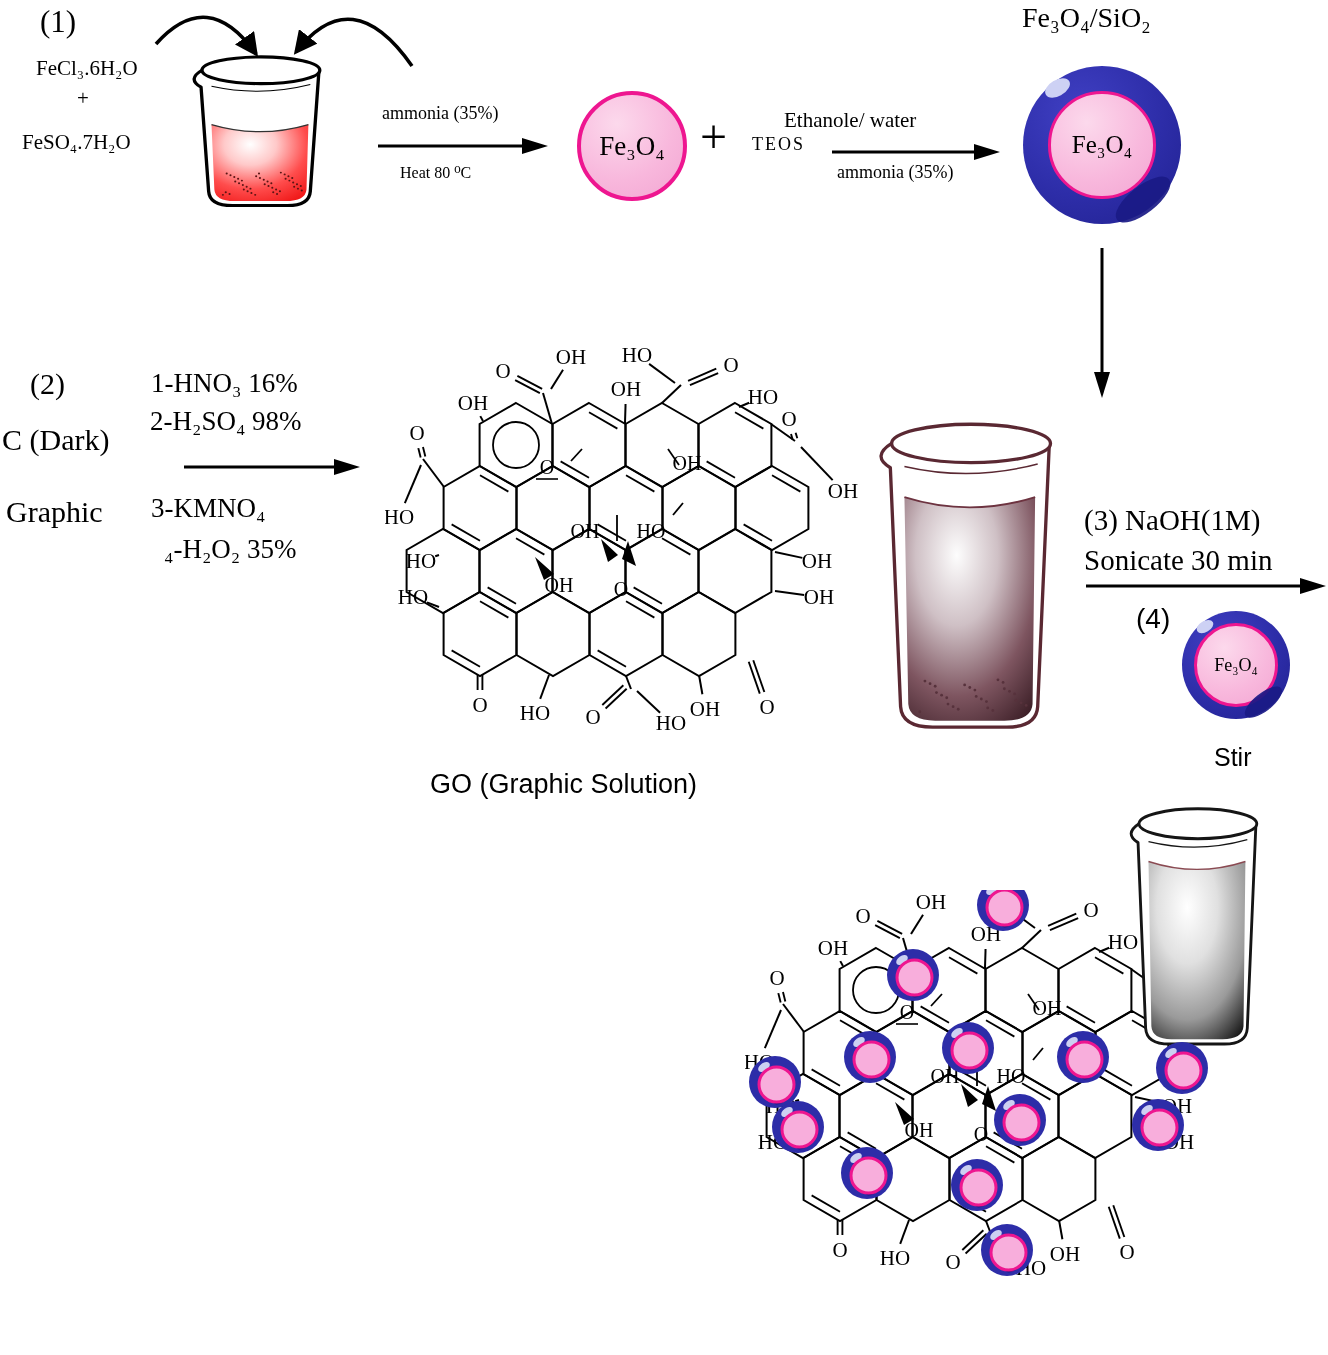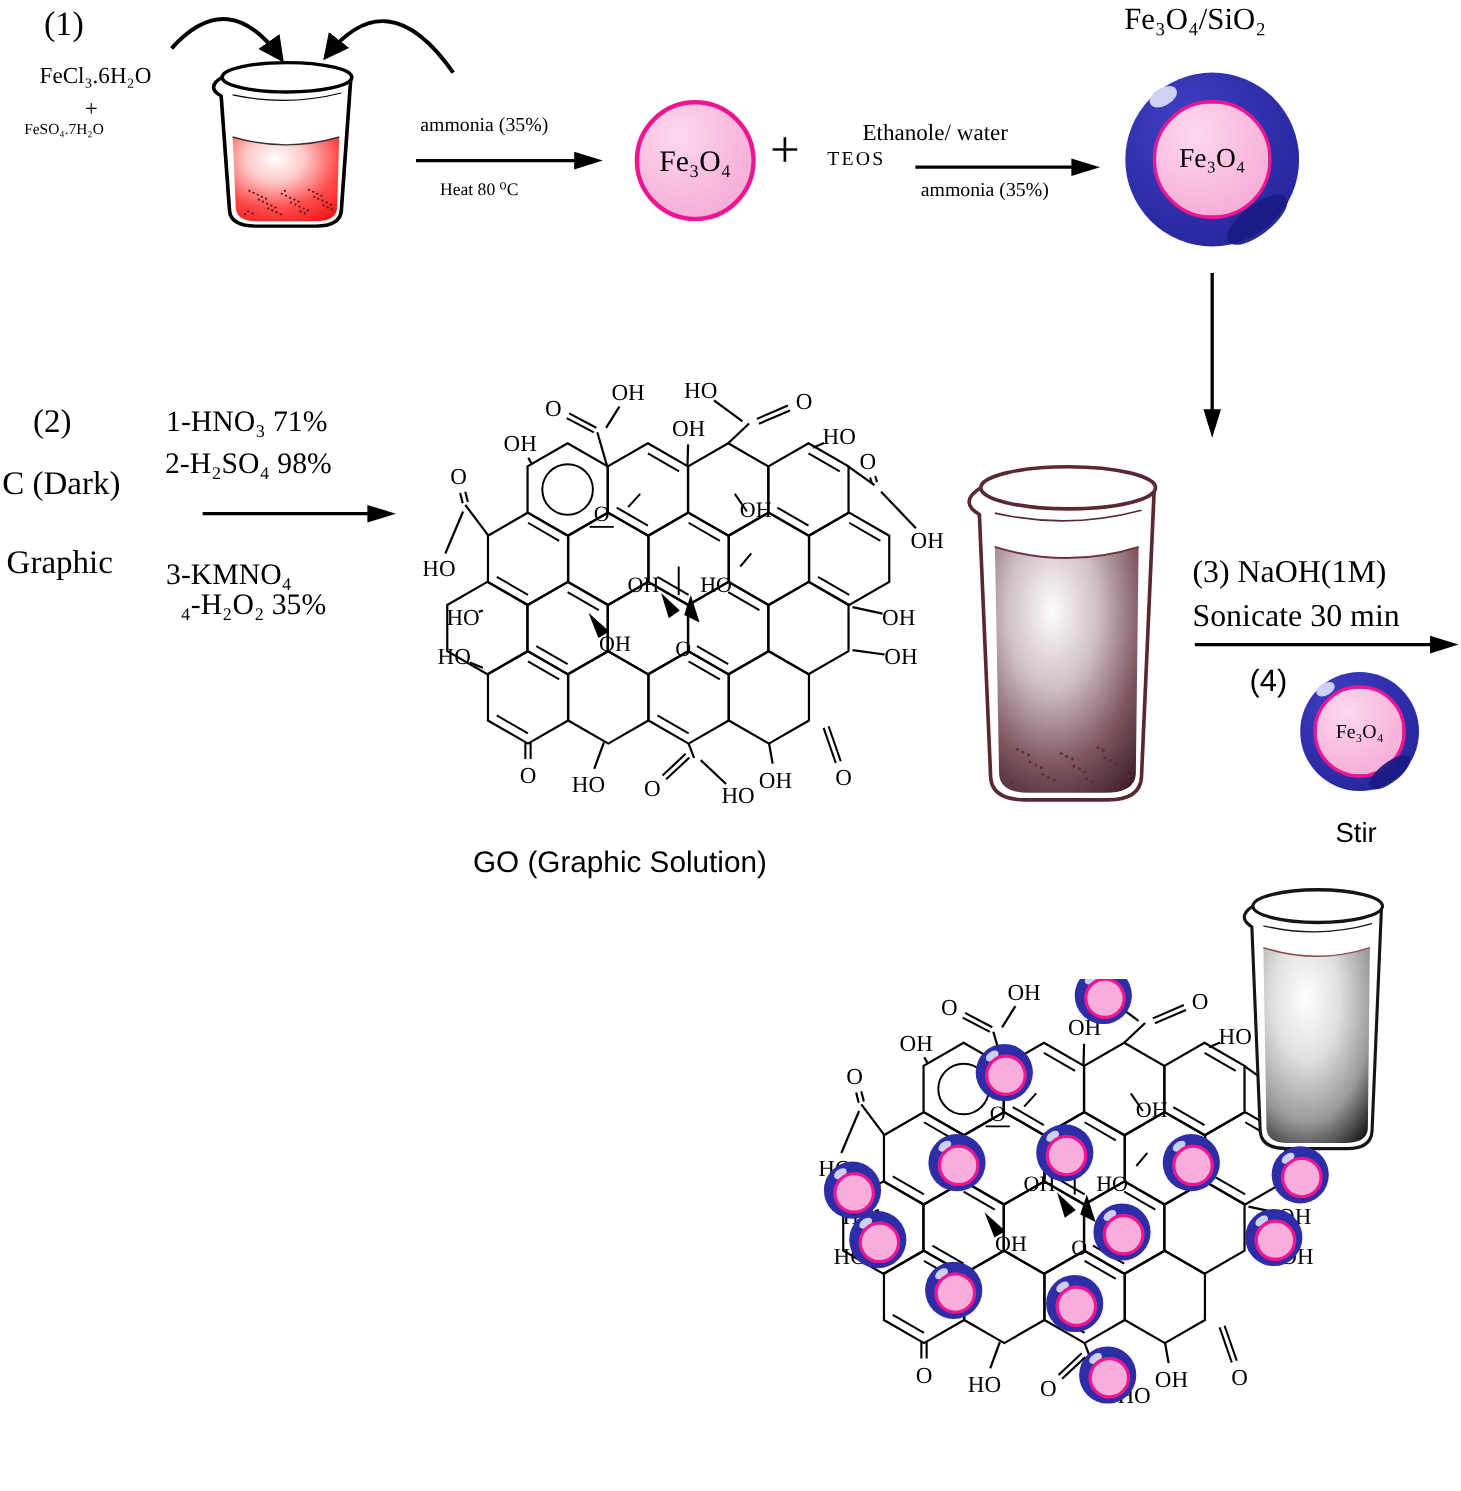--- a/index.html
+++ b/index.html
@@ -28,21 +28,21 @@
     display:flex;align-items:center;justify-content:center}
 </style>
 </head>
 <body>
 
 <div class="canvas">
 
   <div class="t serif" style="left:40px;top:6px;font-size:31px">(1)</div>
   <div class="t serif b" style="left:36px;top:57px;font-size:21px">FeCl₃.6H₂O</div>
   <div class="t serif b" style="left:77px;top:87px;font-size:21px">+</div>
-  <div class="t serif b" style="left:22px;top:112px;font-size:14px">FeSO₄.7H₂O</div>
+  <div class="t serif b" style="left:22px;top:131px;font-size:21px">FeSO₄.7H₂O</div>
 
   <div id="beaker-red" class="abs" style="left:183px;top:40px;width:152px;height:178px">
       <svg width="100%" height="100%" viewBox="0 0 160 200" preserveAspectRatio="none">
     <defs>
           <radialGradient id="bg0" cx="40%" cy="26%" r="90%">
             <stop offset="0" stop-color="#ffffff"></stop>
             <stop offset="0.3" stop-color="#ffc9c9"></stop>
             <stop offset="0.65" stop-color="#ff4d4d"></stop>
             <stop offset="1" stop-color="#ee1111"></stop>
           </radialGradient>
@@ -140,27 +140,27 @@
   </div>
 
   <svg class="abs arrow" style="left:1089px;top:248px" width="26" height="152">
     <line x1="13" y1="0" x2="13" y2="126"></line>
       <polygon points="5,124 13,150 21,124"></polygon>
   </svg>
 
   <div class="t serif" style="left:30px;top:368px;font-size:30px">(2)</div>
   <div class="t serif" style="left:2px;top:424px;font-size:30px">C (Dark)</div>
   <div class="t serif" style="left:6px;top:496px;font-size:30px">Graphic</div>
-  <div class="t serif" style="left:151px;top:369px;font-size:27px">1-HNO₃ 71%</div>
+  <div class="t serif" style="left:151px;top:369px;font-size:27px">1-HNO₃ 16%</div>
   <div class="t serif" style="left:150px;top:407px;font-size:27px">2-H₂SO₄ 98%</div>
   <svg class="abs arrow" style="left:184px;top:455px" width="176" height="24">
     <line x1="0" y1="12" x2="152" y2="12"></line>
       <polygon points="150,4 176,12 150,20"></polygon>
   </svg>
-  <div class="t serif" style="left:151px;top:508px;font-size:27px">3-KMNO₄</div>
+  <div class="t serif" style="left:151px;top:494px;font-size:27px">3-KMNO₄</div>
   <div class="t serif" style="left:164px;top:535px;font-size:27px">₄-H₂O₂  35%</div>
 
   <div id="go-sheet" class="abs" style="left:385px;top:345px;width:485px;height:400px">
       <svg viewBox="0 0 485 400" width="100%" height="100%">
         <polygon points="131.0,58.0 167.4,79.0 167.4,121.0 131.0,142.0 94.6,121.0 94.6,79.0" fill="none" stroke="#000" stroke-width="2"></polygon>
         <polygon points="204.0,58.0 240.4,79.0 240.4,121.0 204.0,142.0 167.6,121.0 167.6,79.0" fill="none" stroke="#000" stroke-width="2"></polygon>
         <polygon points="277.0,58.0 313.4,79.0 313.4,121.0 277.0,142.0 240.6,121.0 240.6,79.0" fill="none" stroke="#000" stroke-width="2"></polygon>
         <polygon points="350.0,58.0 386.4,79.0 386.4,121.0 350.0,142.0 313.6,121.0 313.6,79.0" fill="none" stroke="#000" stroke-width="2"></polygon>
         <polygon points="95.0,121.0 131.4,142.0 131.4,184.0 95.0,205.0 58.6,184.0 58.6,142.0" fill="none" stroke="#000" stroke-width="2"></polygon>
         <polygon points="168.0,121.0 204.4,142.0 204.4,184.0 168.0,205.0 131.6,184.0 131.6,142.0" fill="none" stroke="#000" stroke-width="2"></polygon>

